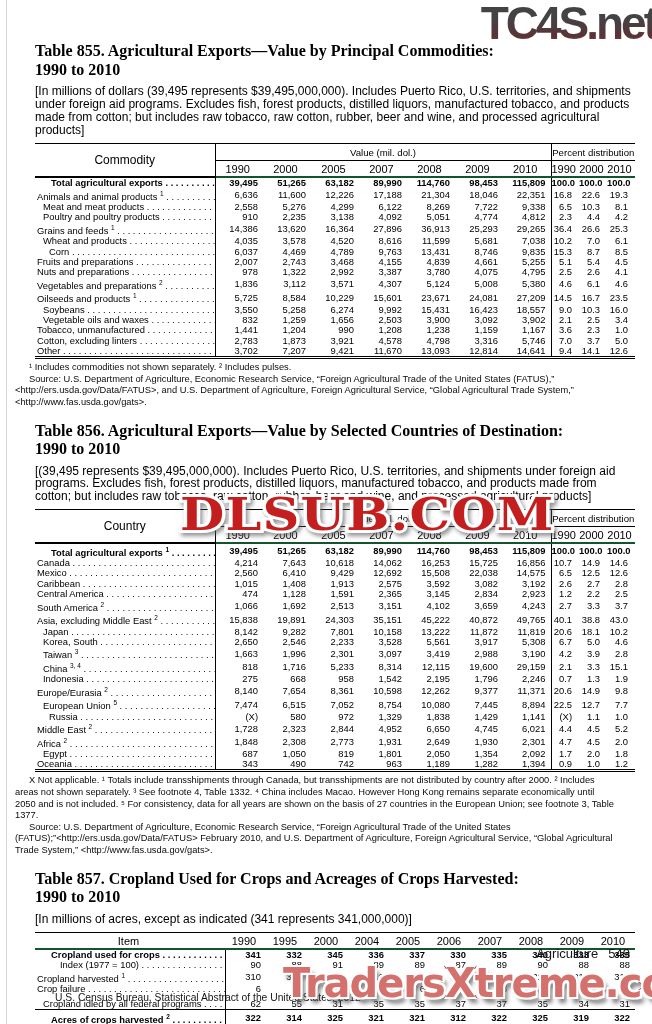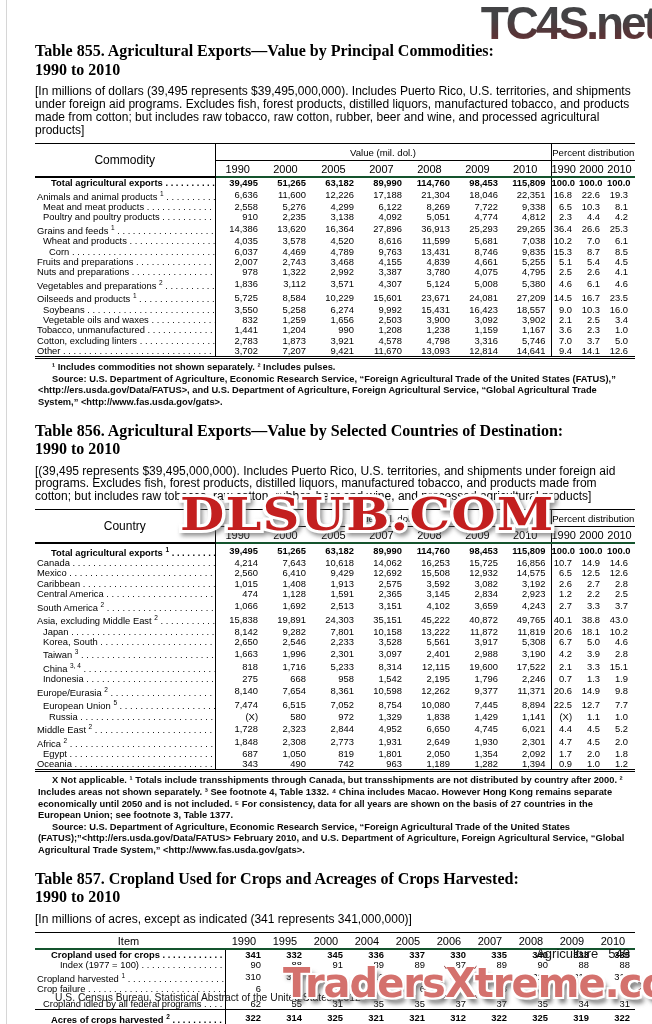--- a/index.html
+++ b/index.html
@@ -67,21 +67,21 @@
   tr.b td { font-weight:bold; }
   td.lbl { white-space:nowrap; overflow:hidden; }
   .dots::before { content:" . . . . . . . . . . . . . . . . . . . . . . . . . . . . . . . . . . . . . . . . . . . . ."; }
   .p0 { padding-left:2px; } .p1 { padding-left:8px; } .p2 { padding-left:14px; }
   .p3 { padding-left:16px; } .p4 { padding-left:25px; }
   tr.gap td { padding-top:5px; }
   tr.ruled td { border-top:1px solid #000; padding-top:1.5px; padding-bottom:2px; }
   sup { font-size:6.5px; }
 
   
-  .fnotes { margin:3px 0 0 38px; width:600px;font-weight:bold; }
+  .fnotes { margin:3px 0 0 15px; width:600px; }
   .fnotes p { margin:0; text-indent:14px; font-size:9.3px; line-height:11.6px; color:#0a0a0a; }
 
   
   .pg-right { position:absolute; top:946px; right:22px; font-size:13px; color:#151515; }
   .pg-right .sp { display:inline-block; width:10px; }
   .pg-left { position:absolute; top:969px; left:55px; font-size:10.3px; color:#151515;margin-top:23px; }
 </style>
 </head>
 <body>
 
@@ -407,21 +407,21 @@
                 <td class="num pct">14.9</td>
                 <td class="num pct">14.6</td>
               </tr>
               <tr class="">
                 <td class="lbl p0"><span>Mexico</span><span class="dots"></span></td>
                 <td class="num bl">2,560</td>
                 <td class="num">6,410</td>
                 <td class="num">9,429</td>
                 <td class="num">12,692</td>
                 <td class="num">15,508</td>
-                <td class="num">12,932</td>
+                <td class="num">22,038</td>
                 <td class="num">14,575</td>
                 <td class="num pct bl">6.5</td>
                 <td class="num pct">12.5</td>
                 <td class="num pct">12.6</td>
               </tr>
               <tr class="">
                 <td class="lbl p0"><span>Caribbean</span><span class="dots"></span></td>
                 <td class="num bl">1,015</td>
                 <td class="num">1,408</td>
                 <td class="num">1,913</td>
@@ -497,36 +497,36 @@
                 <td class="num pct bl">6.7</td>
                 <td class="num pct">5.0</td>
                 <td class="num pct">4.6</td>
               </tr>
               <tr class="">
                 <td class="lbl p1"><span>Taiwan&nbsp;<sup>3</sup></span><span class="dots"></span></td>
                 <td class="num bl">1,663</td>
                 <td class="num">1,996</td>
                 <td class="num">2,301</td>
                 <td class="num">3,097</td>
-                <td class="num">2,401</td>
+                <td class="num">3,419</td>
                 <td class="num">2,988</td>
                 <td class="num">3,190</td>
                 <td class="num pct bl">4.2</td>
                 <td class="num pct">3.9</td>
                 <td class="num pct">2.8</td>
               </tr>
               <tr class="">
                 <td class="lbl p1"><span>China&nbsp;<sup>3, 4</sup></span><span class="dots"></span></td>
                 <td class="num bl">818</td>
                 <td class="num">1,716</td>
                 <td class="num">5,233</td>
                 <td class="num">8,314</td>
                 <td class="num">12,115</td>
                 <td class="num">19,600</td>
-                <td class="num">17,522</td>
+                <td class="num">29,159</td>
                 <td class="num pct bl">2.1</td>
                 <td class="num pct">3.3</td>
                 <td class="num pct">15.1</td>
               </tr>
               <tr class="">
                 <td class="lbl p1"><span>Indonesia</span><span class="dots"></span></td>
                 <td class="num bl">275</td>
                 <td class="num">668</td>
                 <td class="num">958</td>
                 <td class="num">1,542</td>

